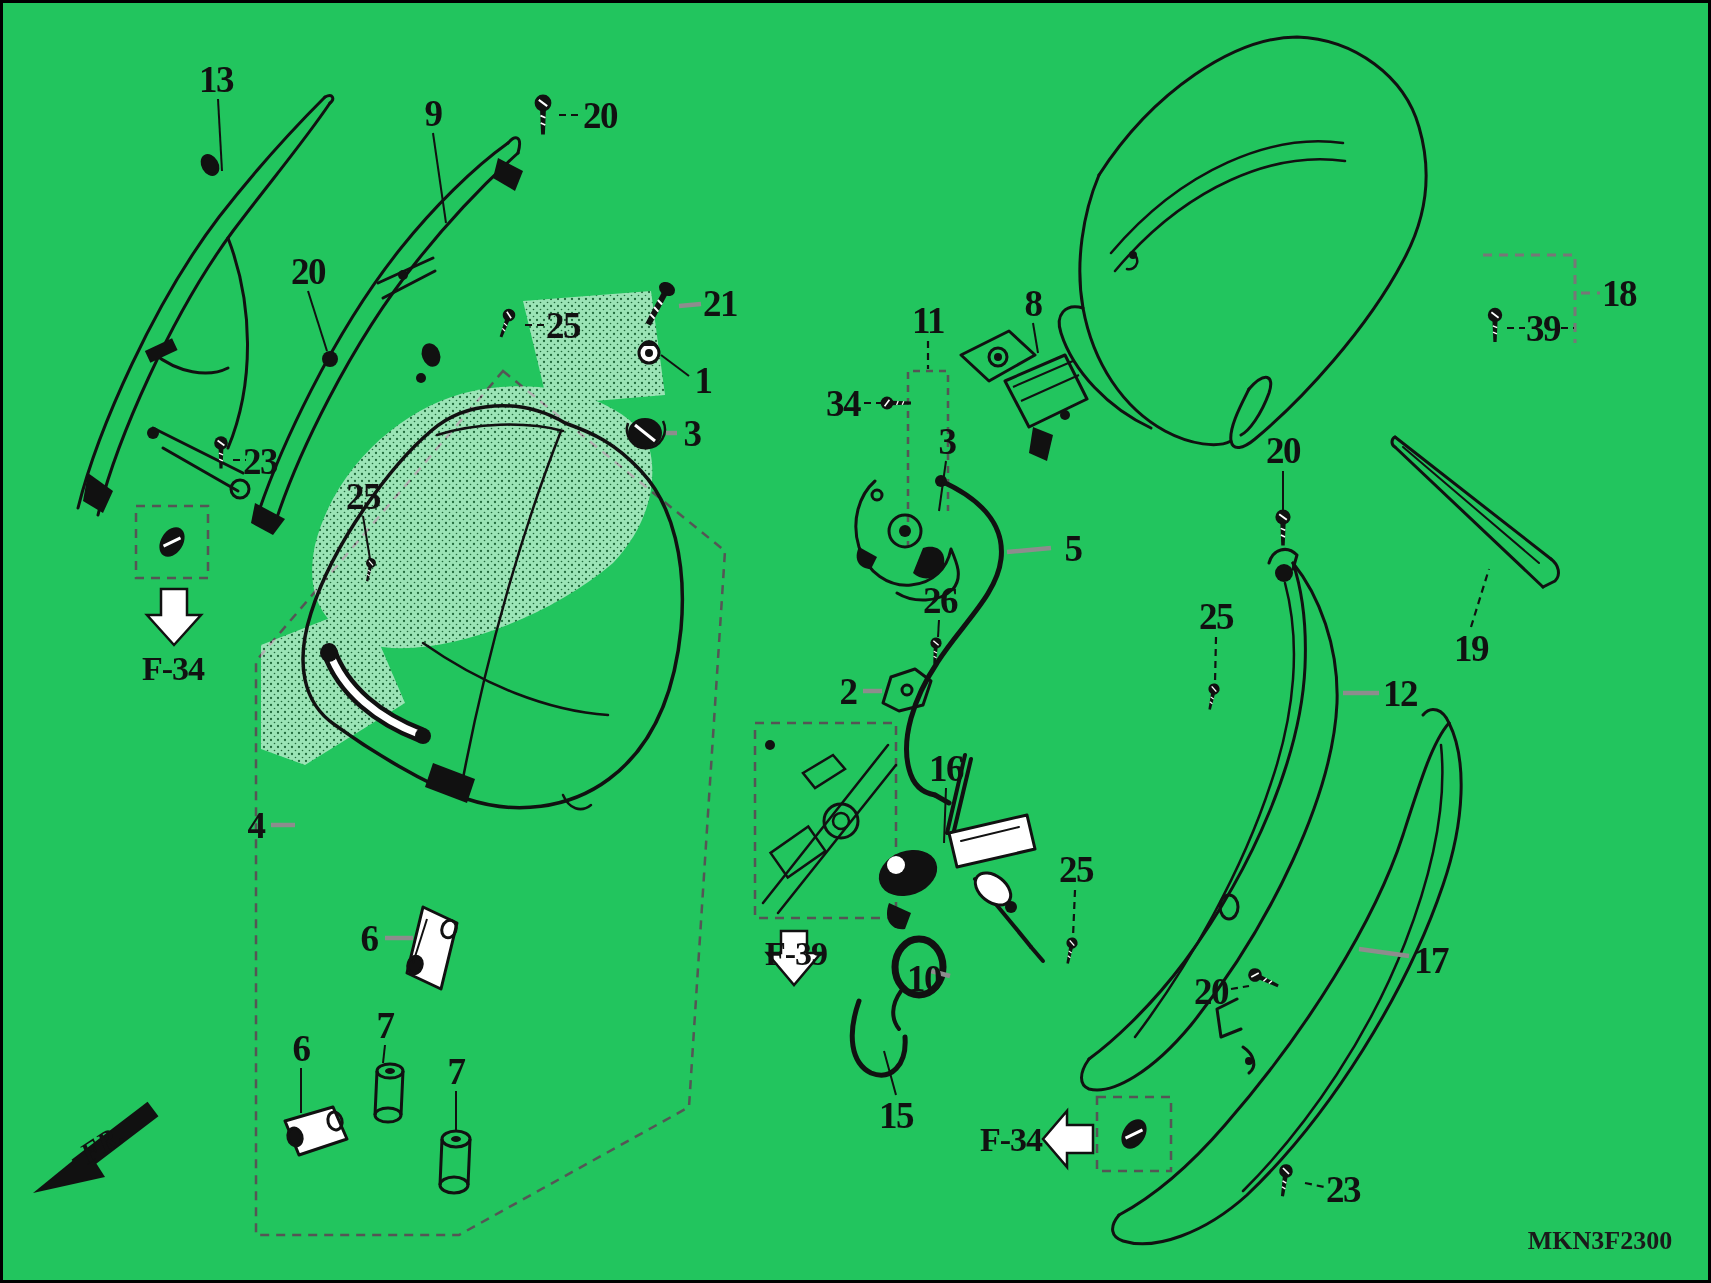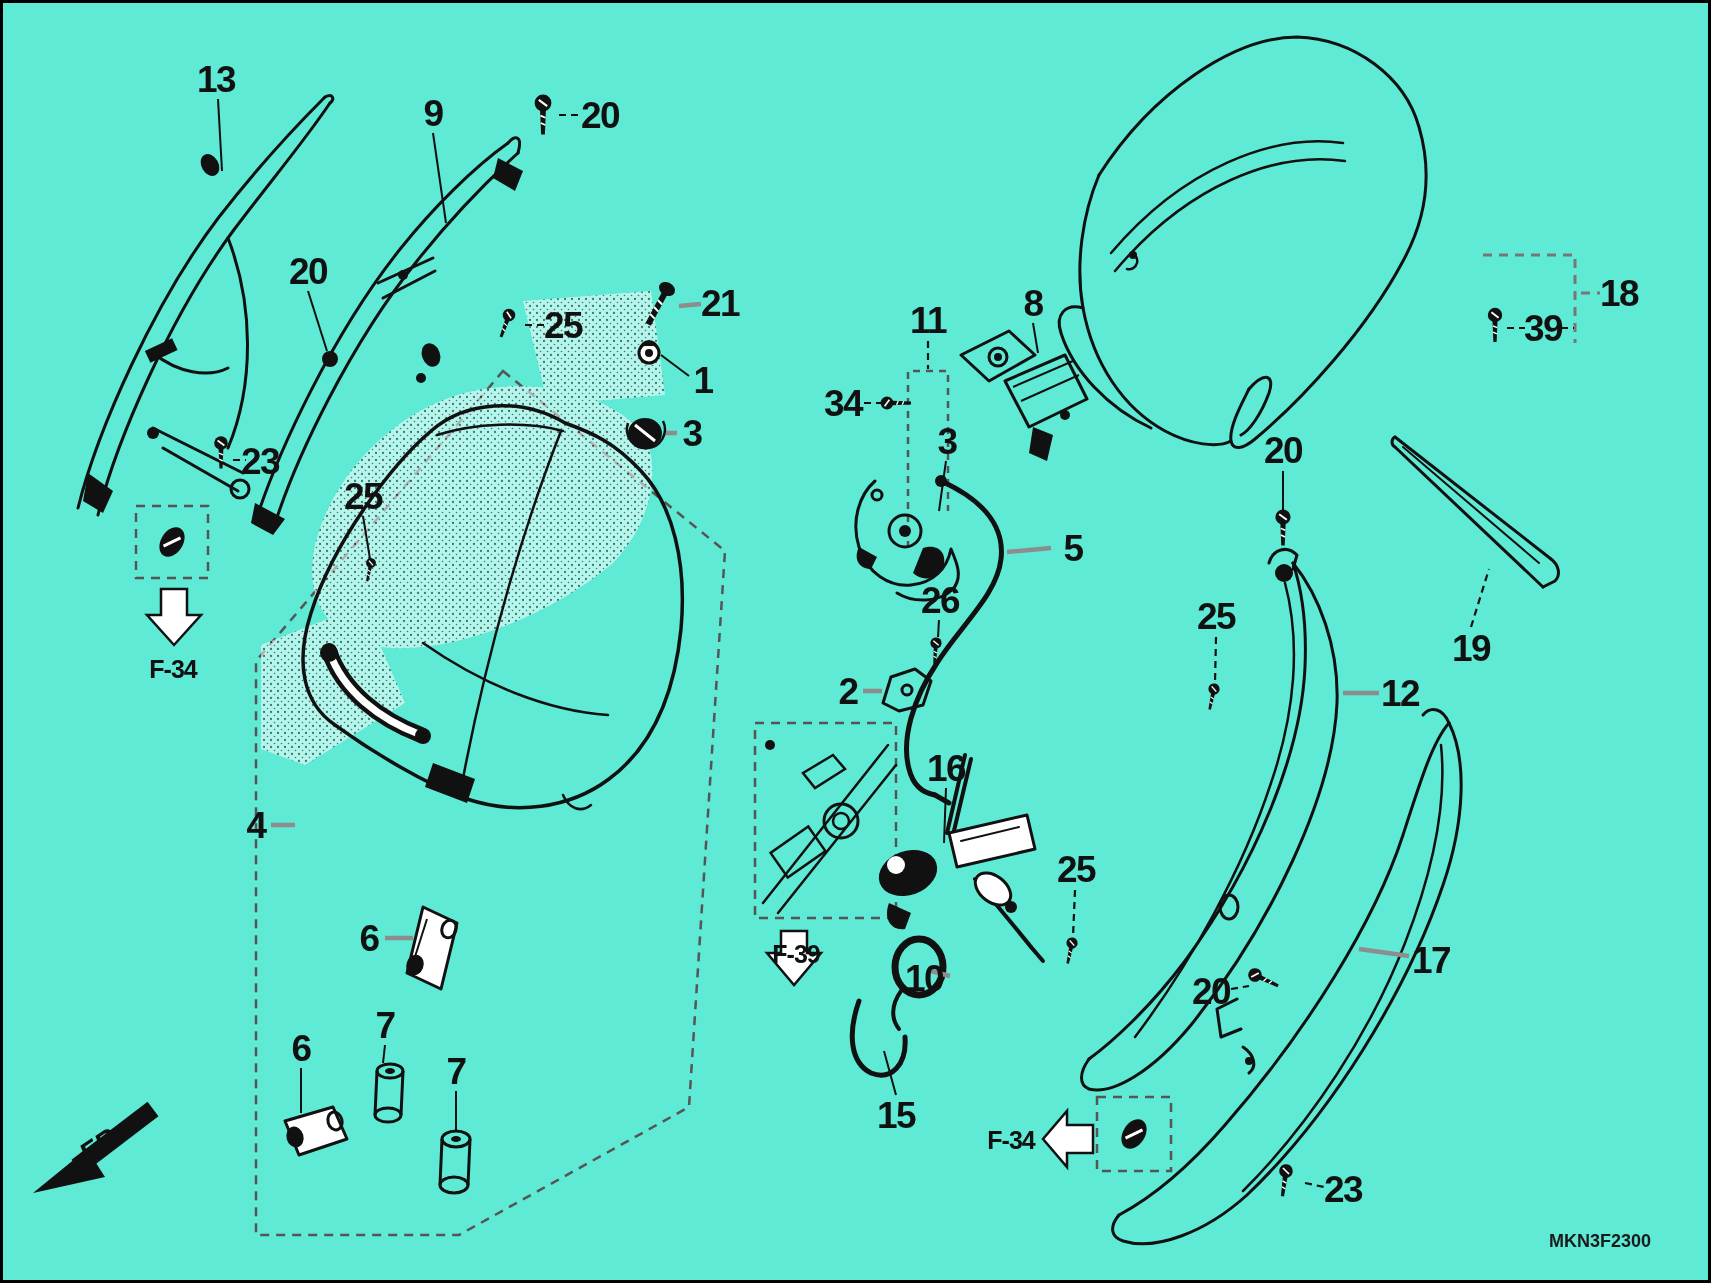--- a/index.html
+++ b/index.html
@@ -1,21 +1,21 @@
 <!DOCTYPE html>
 <html><head>
 <meta charset="utf-8">
 <style>
   html,body{margin:0;padding:0;background:#e8e8e8;}
-  .frame{position:relative;width:1711px;height:1283px;background:#5eead4;border:3px solid #000;box-sizing:border-box;overflow:hidden;font-family:Liberation Sans, sans-serif;}
+  .frame{position:relative;width:1711px;height:1283px;background:#22c55e;border:3px solid #000;box-sizing:border-box;overflow:hidden;font-family:Liberation Serif, serif;}
   svg{position:absolute;left:0;top:0;}
   .callout{position:absolute;transform:translate(-50%,-50%);font-weight:bold;font-size:37px;letter-spacing:-1.5px;color:#111;line-height:1;white-space:nowrap;}
-  .figref{position:absolute;transform:translate(-50%,-50%);font-weight:bold;font-size:25px;letter-spacing:-1px;color:#111;}
+  .figref{position:absolute;transform:translate(-50%,-50%);font-weight:bold;font-size:34px;letter-spacing:-1px;color:#111;}
   .fr-label{position:absolute;transform:translate(-50%,-50%) rotate(-33deg);font-weight:bold;font-style:italic;font-size:29px;color:#111;}
-  .diagram-code{position:absolute;transform:translate(-50%,-50%);font-weight:bold;font-size:18px;letter-spacing:0px;color:#1a1a1a;}
+  .diagram-code{position:absolute;transform:translate(-50%,-50%);font-weight:bold;font-size:26px;letter-spacing:0px;color:#1a1a1a;}
 </style>
 </head>
 <body>
 
 <div class="frame">
 
 <svg id="art" width="1711" height="1283" viewBox="0 0 1711 1283">
   <defs>
     <pattern id="stip" width="7" height="7" patternUnits="userSpaceOnUse">
       <rect width="7" height="7" fill="#ffffff"></rect>

